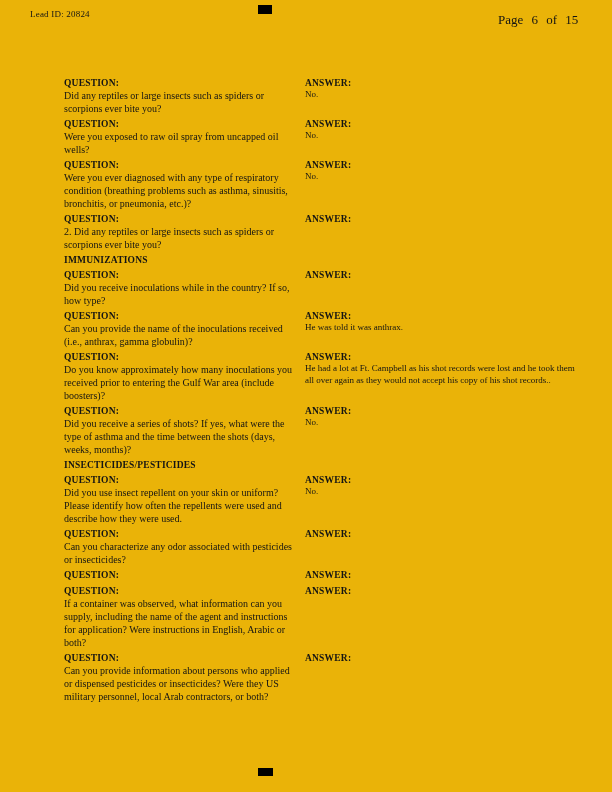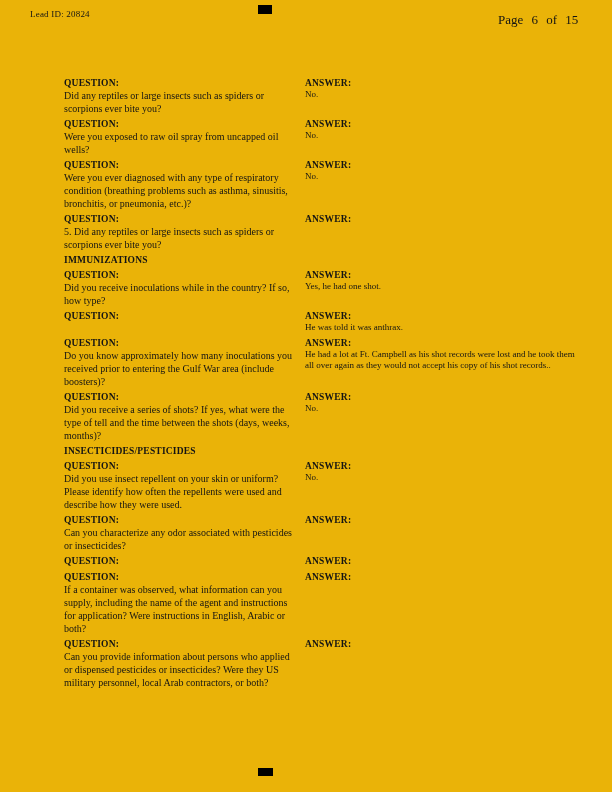--- a/index.html
+++ b/index.html
@@ -107,61 +107,61 @@
           <div class="q-text">Were you ever diagnosed with any type of respiratory condition (breathing problems such as asthma, sinusitis, bronchitis, or pneumonia, etc.)?</div>
         </div>
         <div class="a-col">
           <div class="label">ANSWER:</div>
           <div class="a-text">No.</div>
         </div>
       </div>
       <div class="qa-row">
         <div class="q-col">
           <div class="label">QUESTION:</div>
-          <div class="q-text">5.  Did any reptiles or large insects such as spiders or scorpions ever bite you?</div>
+          <div class="q-text">2.  Did any reptiles or large insects such as spiders or scorpions ever bite you?</div>
         </div>
         <div class="a-col">
           <div class="label">ANSWER:</div>
           <div class="a-text"></div>
         </div>
       </div>
       <div class="section-header">IMMUNIZATIONS</div>
       <div class="qa-row">
         <div class="q-col">
           <div class="label">QUESTION:</div>
           <div class="q-text">Did you receive inoculations while in the country?  If so, how type?</div>
         </div>
         <div class="a-col">
           <div class="label">ANSWER:</div>
-          <div class="a-text">Yes, he had one shot.</div>
-        </div>
-      </div>
-      <div class="qa-row">
-        <div class="q-col">
-          <div class="label">QUESTION:</div>
+        </div>
+      </div>
+      <div class="qa-row">
+        <div class="q-col">
+          <div class="label">QUESTION:</div>
+          <div class="q-text">Can you provide the name of the inoculations received (i.e., anthrax, gamma globulin)?</div>
         </div>
         <div class="a-col">
           <div class="label">ANSWER:</div>
           <div class="a-text">He was told it was anthrax.</div>
         </div>
       </div>
       <div class="qa-row">
         <div class="q-col">
           <div class="label">QUESTION:</div>
           <div class="q-text">Do you know approximately how many inoculations you received prior to entering the Gulf War area (include boosters)?</div>
         </div>
         <div class="a-col">
           <div class="label">ANSWER:</div>
           <div class="a-text">He had a lot at Ft. Campbell as his shot records were lost and he took them all over again as they would not accept his copy of his shot records..</div>
         </div>
       </div>
       <div class="qa-row">
         <div class="q-col">
           <div class="label">QUESTION:</div>
-          <div class="q-text">Did you receive a series of shots?  If yes, what were the type of tell and the time between the shots (days, weeks, months)?</div>
+          <div class="q-text">Did you receive a series of shots?  If yes, what were the type of asthma and the time between the shots (days, weeks, months)?</div>
         </div>
         <div class="a-col">
           <div class="label">ANSWER:</div>
           <div class="a-text">No.</div>
         </div>
       </div>
       <div class="section-header">INSECTICIDES/PESTICIDES</div>
       <div class="qa-row">
         <div class="q-col">
           <div class="label">QUESTION:</div>

